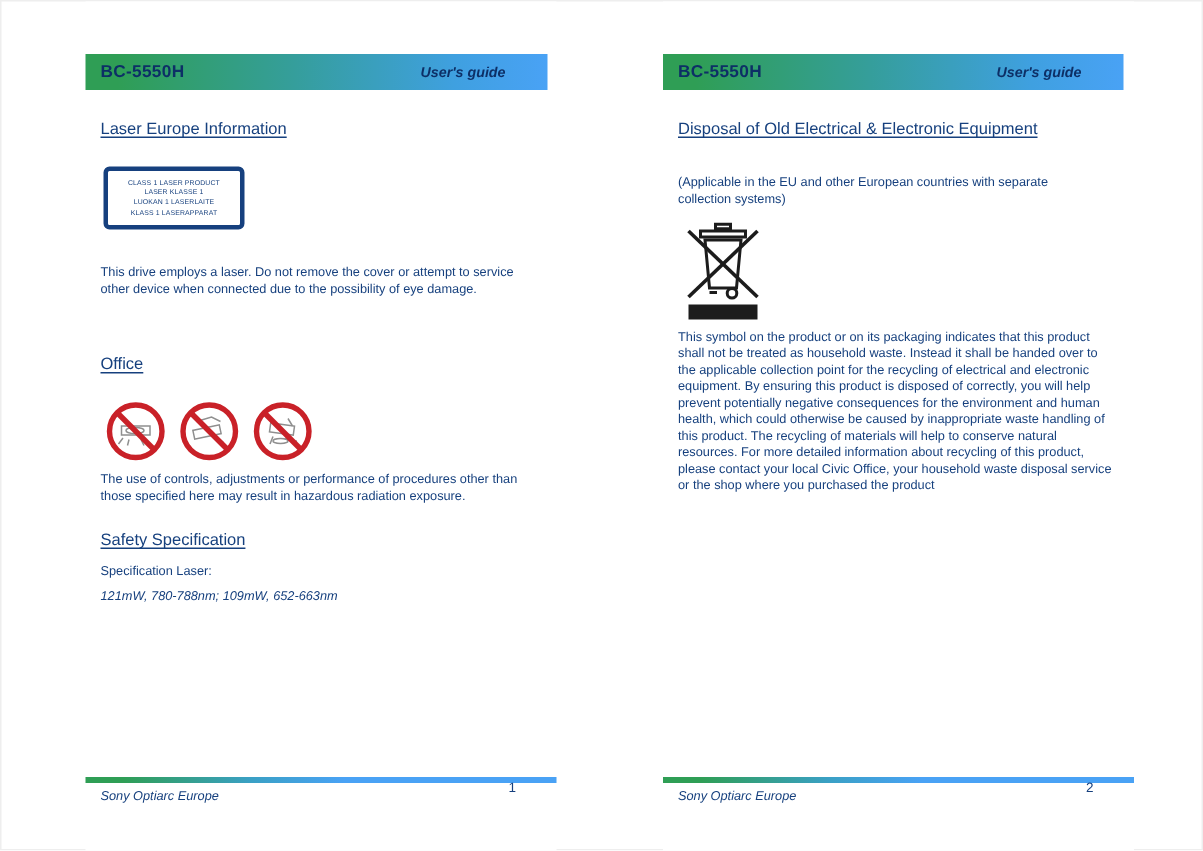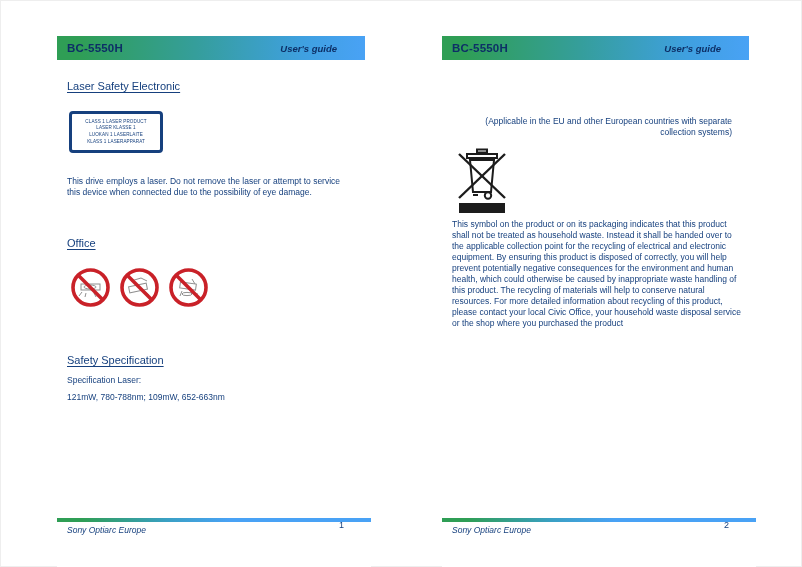--- a/index.html
+++ b/index.html
@@ -56,30 +56,30 @@
 
 <div class="canvas">
 
   <div class="page page-left">
 
     <div class="page-header">
       <span class="model">BC-5550H</span>
       <span class="guide">User's guide</span>
     </div>
 
-    <h2 class="doc-heading" style="top:79px;">Laser Safety Electronic</h2>
+    <h2 class="doc-heading" style="top:79px;">Laser Europe Information</h2>
 
     <div class="laser-label-box">
       <span>CLASS 1 LASER PRODUCT</span>
       <span>LASER KLASSE 1</span>
       <span>LUOKAN 1 LASERLAITE</span>
       <span>KLASS 1 LASERAPPARAT</span>
     </div>
 
-    <p class="body-text" style="top:175px;width:282px;">This drive employs a laser.  Do not remove the laser or attempt to service this device when connected due to the possibility of eye damage.</p>
+    <p class="body-text" style="top:175px;width:282px;">This drive employs a laser.  Do not remove the cover or attempt to service other device when connected due to the possibility of eye damage.</p>
 
     <h2 class="doc-heading" style="top:236px;">Office</h2>
 
     <div class="caution-icons">
       <svg viewBox="0 0 41 41">
         <g stroke="#8f8f8f" stroke-width="1" fill="none">
           <rect x="11" y="17" width="19" height="6"></rect>
           <ellipse cx="20" cy="20" rx="6" ry="2"></ellipse>
           <path d="M12 25 l-3 4 M16 26 l-1 4 M24 26 l2 4"></path>
         </g>
@@ -99,40 +99,42 @@
         <g stroke="#8f8f8f" stroke-width="1" fill="none">
           <rect x="12" y="16" width="16" height="6" transform="rotate(8 20 19)"></rect>
           <path d="M24 12 l3 5 M14 24 l-2 5 M22 25 q4 3 8 2"></path>
           <ellipse cx="19" cy="27" rx="5" ry="1.6"></ellipse>
         </g>
         <circle cx="20.5" cy="20.5" r="17.5" fill="none" stroke="#c92128" stroke-width="3.6"></circle>
         <line x1="8" y1="8" x2="33" y2="33" stroke="#c92128" stroke-width="3.6"></line>
       </svg>
     </div>
 
+    <p class="body-text" style="top:313px;width:282px;">The use of controls, adjustments or performance of procedures other than those specified here may result in hazardous radiation exposure.</p>
 
     <h2 class="doc-heading" style="top:353px;">Safety Specification</h2>
 
     <p class="body-text" style="top:374px;">Specification Laser:</p>
-    <p class="body-text" style="top:391px;">121mW, 780-788nm; 109mW, 652-663nm</p>
+    <p class="body-text" style="top:391px;font-style:italic;">121mW, 780-788nm; 109mW, 652-663nm</p>
 
     <div class="footer-bar"></div>
     <p class="footer-company">Sony Optiarc Europe</p>
     <p class="footer-page-number">1</p>
   </div>
 
   <div class="page page-right">
 
     <div class="page-header" style="width:307px;">
       <span class="model">BC-5550H</span>
       <span class="guide">User's guide</span>
     </div>
 
+    <h2 class="doc-heading" style="top:79px;">Disposal of Old Electrical &amp; Electronic Equipment</h2>
 
-    <p class="body-text" style="top:115px;width:280px;text-align:right;">(Applicable in the EU and other European countries with separate collection systems)</p>
+    <p class="body-text" style="top:115px;width:280px;">(Applicable in the EU and other European countries with separate collection systems)</p>
 
     <div class="weee-icon">
       <svg viewBox="0 0 52 66">
         <g stroke="#1c1c1c" stroke-width="2" fill="none">
           <rect x="21" y="1.5" width="10" height="3"></rect>
           <rect x="11" y="6" width="30" height="4"></rect>
           <polygon points="14,12 38,12 35,44 17,44"></polygon>
           <path d="M17 47 h5"></path>
           <circle cx="32" cy="47.5" r="3.2"></circle>
         </g>

